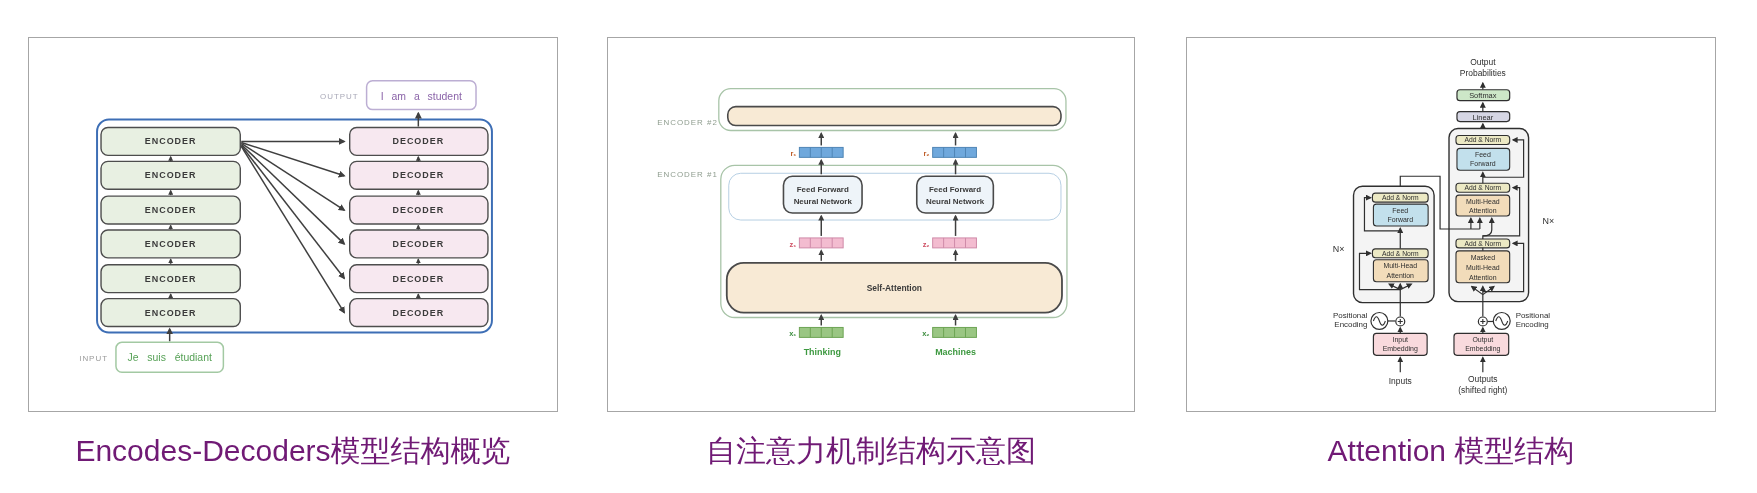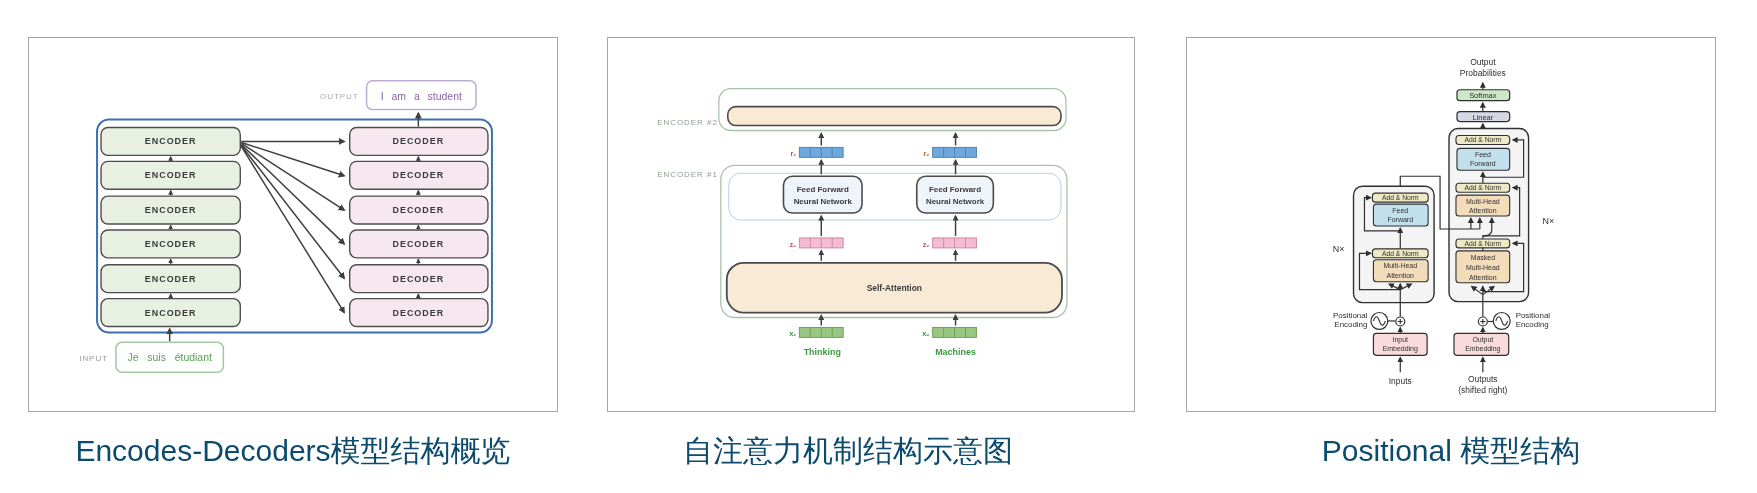--- a/index.html
+++ b/index.html
@@ -5,23 +5,23 @@
   html,body{margin:0;padding:0;background:#ffffff;}
   body{position:relative;width:1757px;height:493px;overflow:hidden;
        font-family:"Liberation Sans",sans-serif;}
   .panel{position:absolute;top:37px;height:375px;background:#ffffff;
          border:1px solid #a6a6a6;box-sizing:border-box;text-align:center;}
   #panel1{left:28px;width:530px;}
   #panel2{left:607px;width:528px;padding-left:28px;}
   #panel3{left:1186px;width:530px;}
   .panel svg{position:absolute;left:0;top:0;}
   .caption{position:absolute;top:431px;text-align:center;font-size:30px;
-           color:#0c4a6e;font-family:"Liberation Sans",sans-serif;}
+           color:#701a75;font-family:"Liberation Sans",sans-serif;}
   #cap1{left:28px;width:530px;}
-  #cap2{left:584px;width:528px;}
+  #cap2{left:607px;width:528px;}
   #cap3{left:1186px;width:530px;}
   svg text{font-family:"Liberation Sans",sans-serif;}
   .lbl-small{letter-spacing:1px;}
   .stack-lbl{font-size:9px;font-weight:bold;letter-spacing:1px;fill:#3a3a3a;}
   .arr{stroke:#3f3f3f;stroke-width:1.5;fill:none;}
   .arr3{stroke:#2f2f2f;stroke-width:1.2;fill:none;}
 </style>
 </head>
 <body>
 
@@ -325,13 +325,13 @@
   <line class="arr3" x1="214" y1="336" x2="214" y2="321.5" marker-end="url(#m3)"></line>
   <line class="arr3" x1="297" y1="336" x2="297" y2="321.5" marker-end="url(#m3)"></line>
   <text x="214" y="348" text-anchor="middle" font-size="8.5" fill="#2f2f2f">Inputs</text>
   <text x="297" y="346" text-anchor="middle" font-size="8.5" fill="#2f2f2f">Outputs</text>
   <text x="297" y="357" text-anchor="middle" font-size="8.5" fill="#2f2f2f">(shifted right)</text>
 </svg>
 </div>
 
 <div class="caption" id="cap1">Encodes-Decoders模型结构概览</div>
 <div class="caption" id="cap2">自注意力机制结构示意图</div>
-<div class="caption" id="cap3">Positional 模型结构</div>
+<div class="caption" id="cap3">Attention 模型结构</div>
 
 </body></html>

